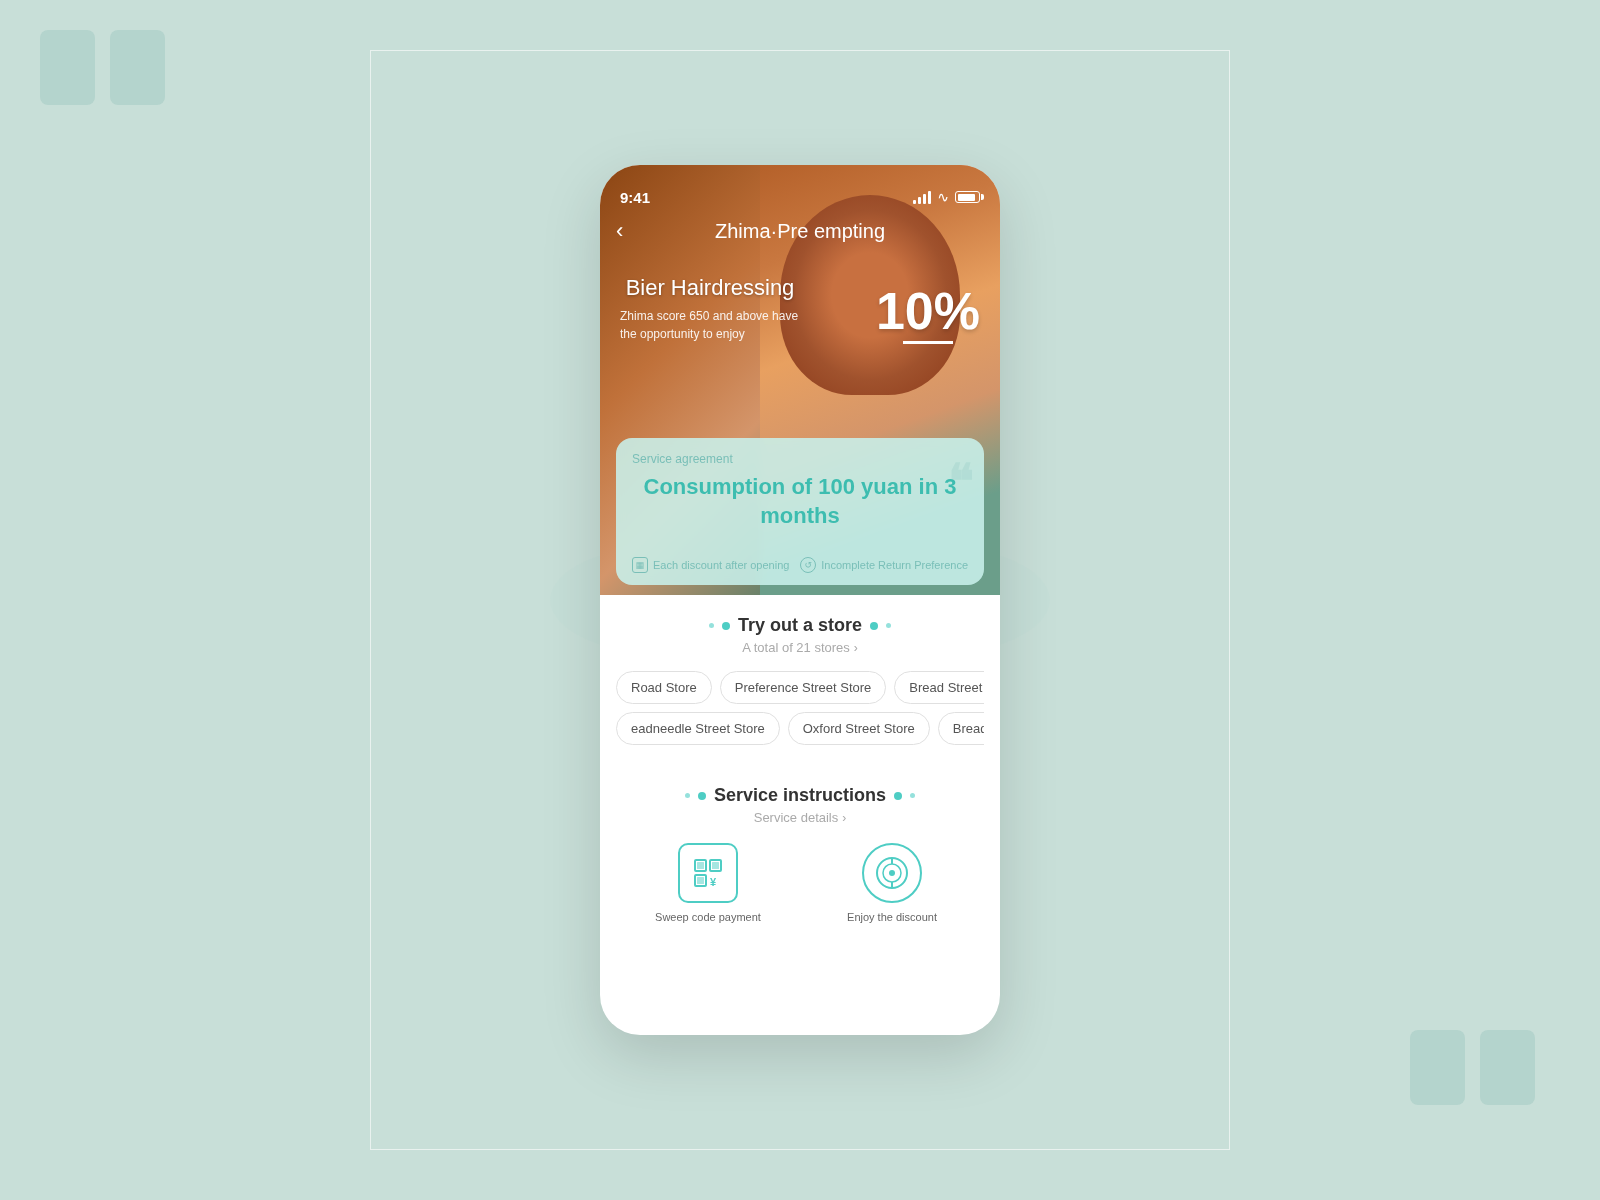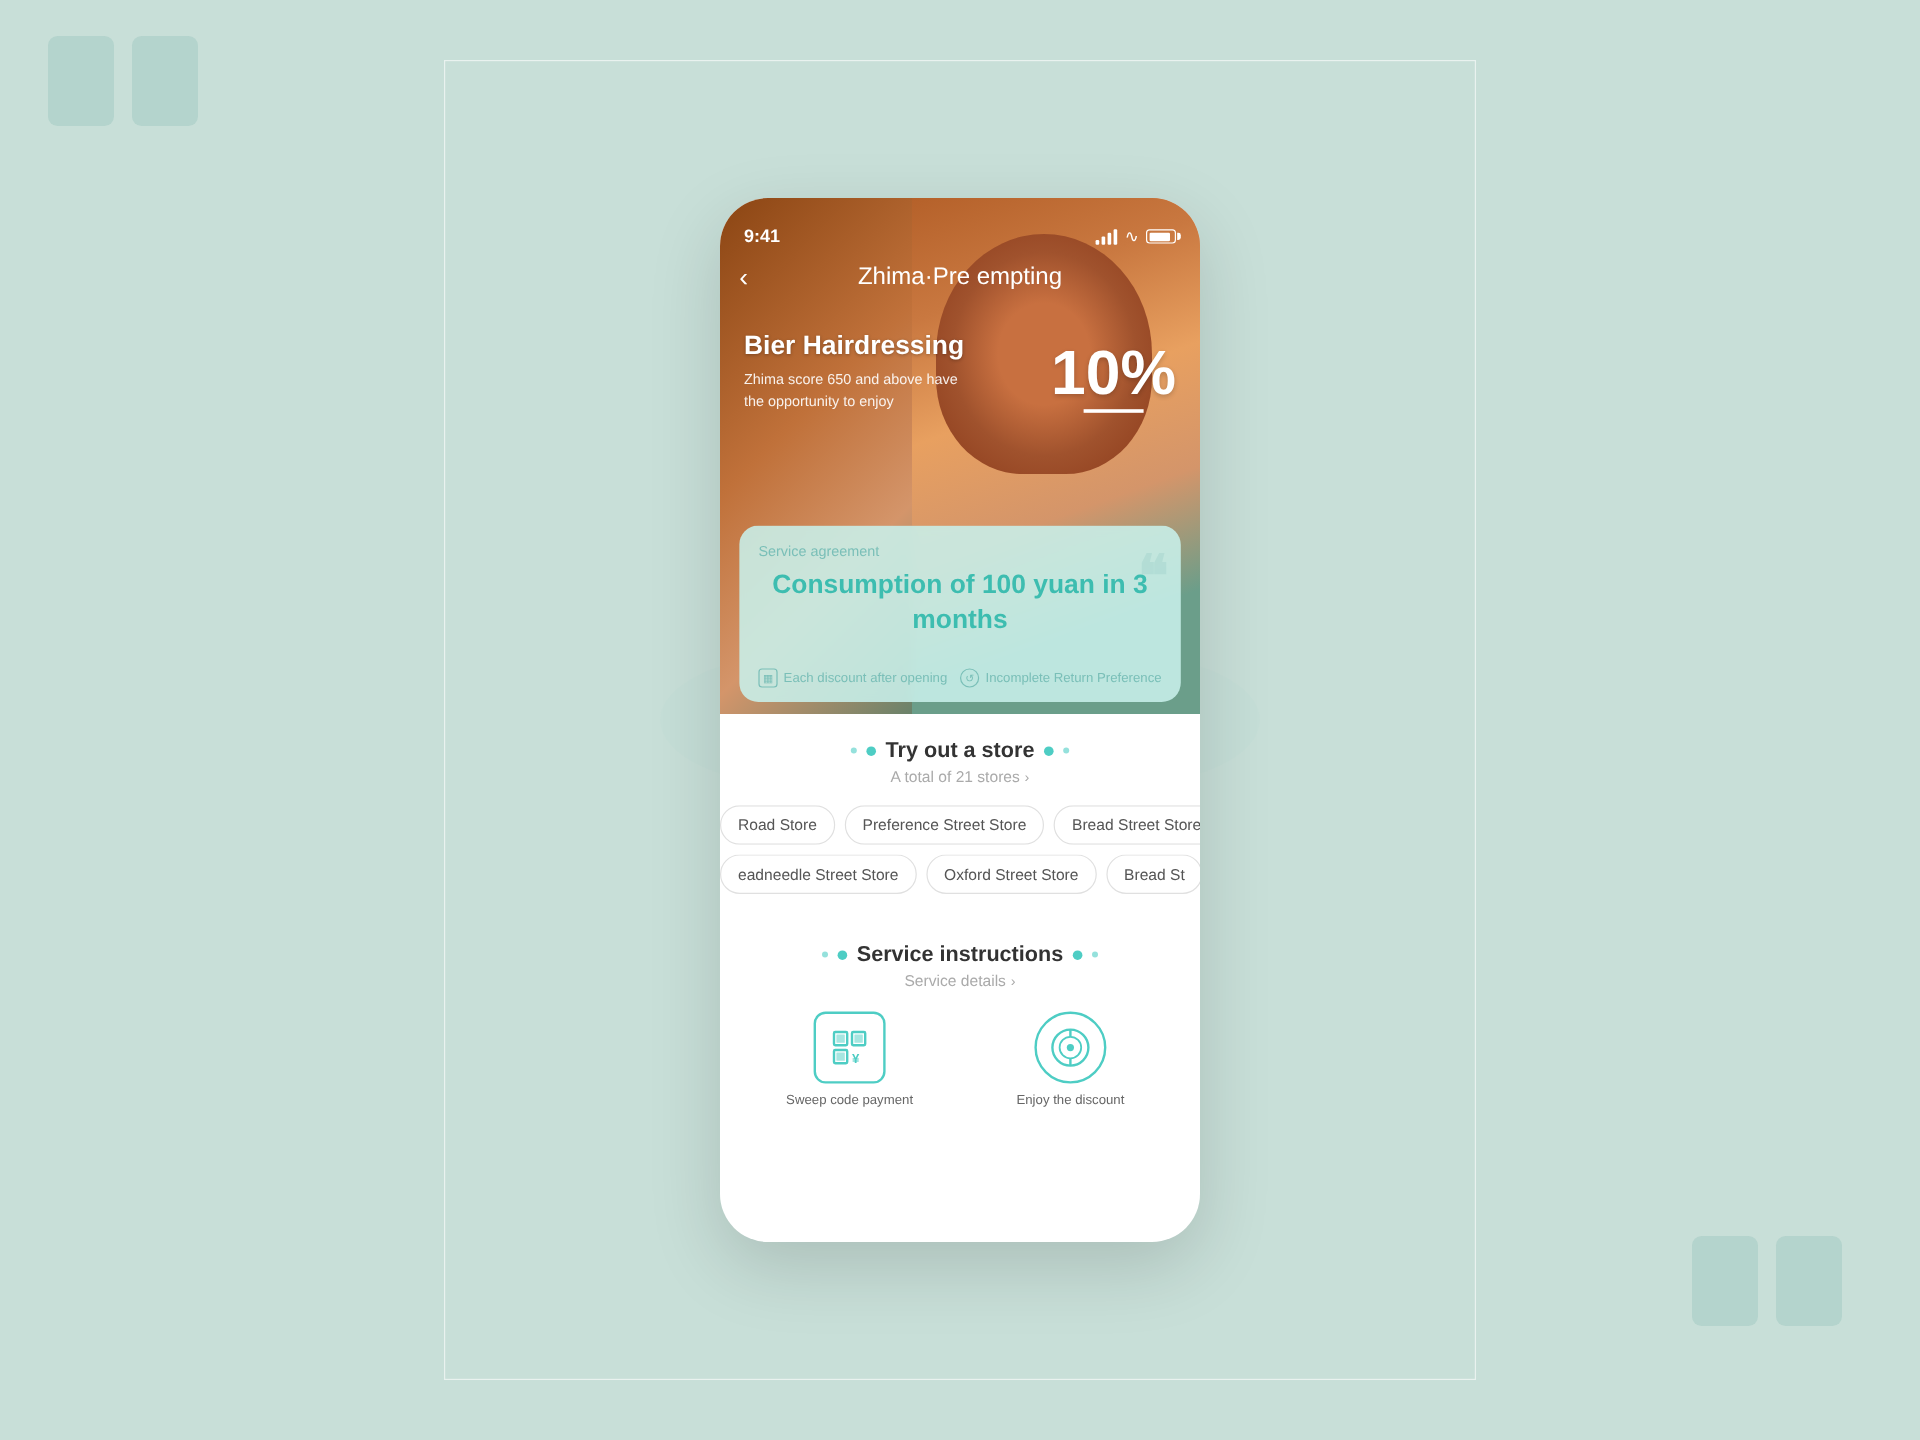--- a/index.html
+++ b/index.html
@@ -187,21 +187,21 @@
     
     .hero-content {
       position: absolute;
       top: 110px;
       left: 20px;
       z-index: 15;
     }
     .hero-brand {
       color: #fff;
       font-size: 22px;
-      font-weight: 700;
+      font-weight: 400;
       margin-bottom: 6px;
       text-shadow: 0 1px 3px rgba(0,0,0,0.3);
       text-align: center;
     }
     .hero-subtitle {
       color: rgba(255,255,255,0.9);
       font-size: 12px;
       line-height: 1.5;
       max-width: 180px;
     }
@@ -344,21 +344,21 @@
       align-items: center;
       gap: 4px;
     }
     .chevron-right {
       color: #aaa;
       font-size: 12px;
     }
 
     
     .store-tags {
-      padding: 8px 0;
+      padding: 8px 16px;
       overflow: hidden;
       text-align: center;
     }
     .store-row {
       display: flex;
       gap: 8px;
       margin-bottom: 8px;
       overflow: hidden;
     }
     .store-tag {

